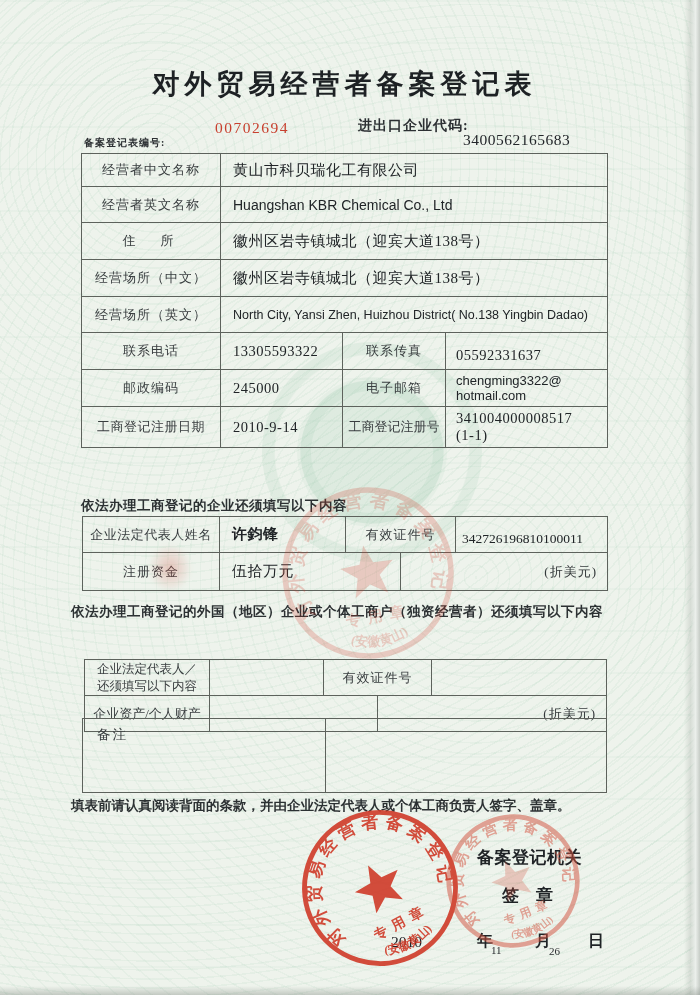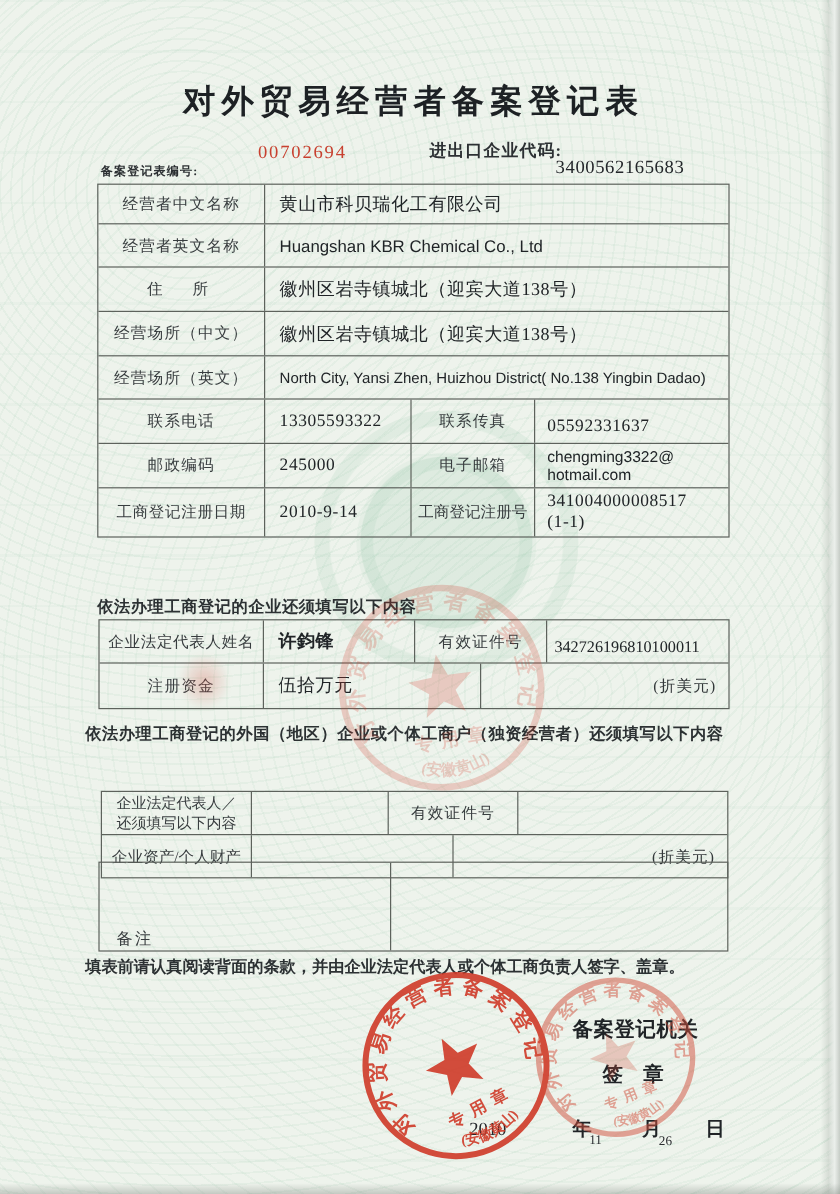--- a/index.html
+++ b/index.html
@@ -131,21 +131,21 @@
     </div>
     <div class="trow" style="height:35px;">
       <div class="c lbl" style="width:125px;letter-spacing:0;">企业资产/个人财产</div>
       <div class="c" style="width:168px;"></div>
       <div class="c usd">(折美元)</div>
     </div>
   </div>
 
   <div class="tbl" style="left:82px;top:718px;width:525px;">
     <div class="trow" style="height:73px;">
-      <div class="c" style="width:243px;align-items:flex-end;">
+      <div class="c" style="width:243px;align-items:flex-start;">
         <span style="padding:7px 0 0 14px;font-size:13.5px;letter-spacing:2px;color:#383d3f;">备注</span>
       </div>
       <div class="c"></div>
     </div>
   </div>
 
   <div class="heading" style="left:71px;top:797px;letter-spacing:0;">填表前请认真阅读背面的条款，并由企业法定代表人或个体工商负责人签字、盖章。</div>
 
   <svg class="stamp" style="left:258px;top:463px;width:220px;height:220px;opacity:0.22;" viewBox="-110 -110 220 220">
     <g transform="rotate(-10)">

